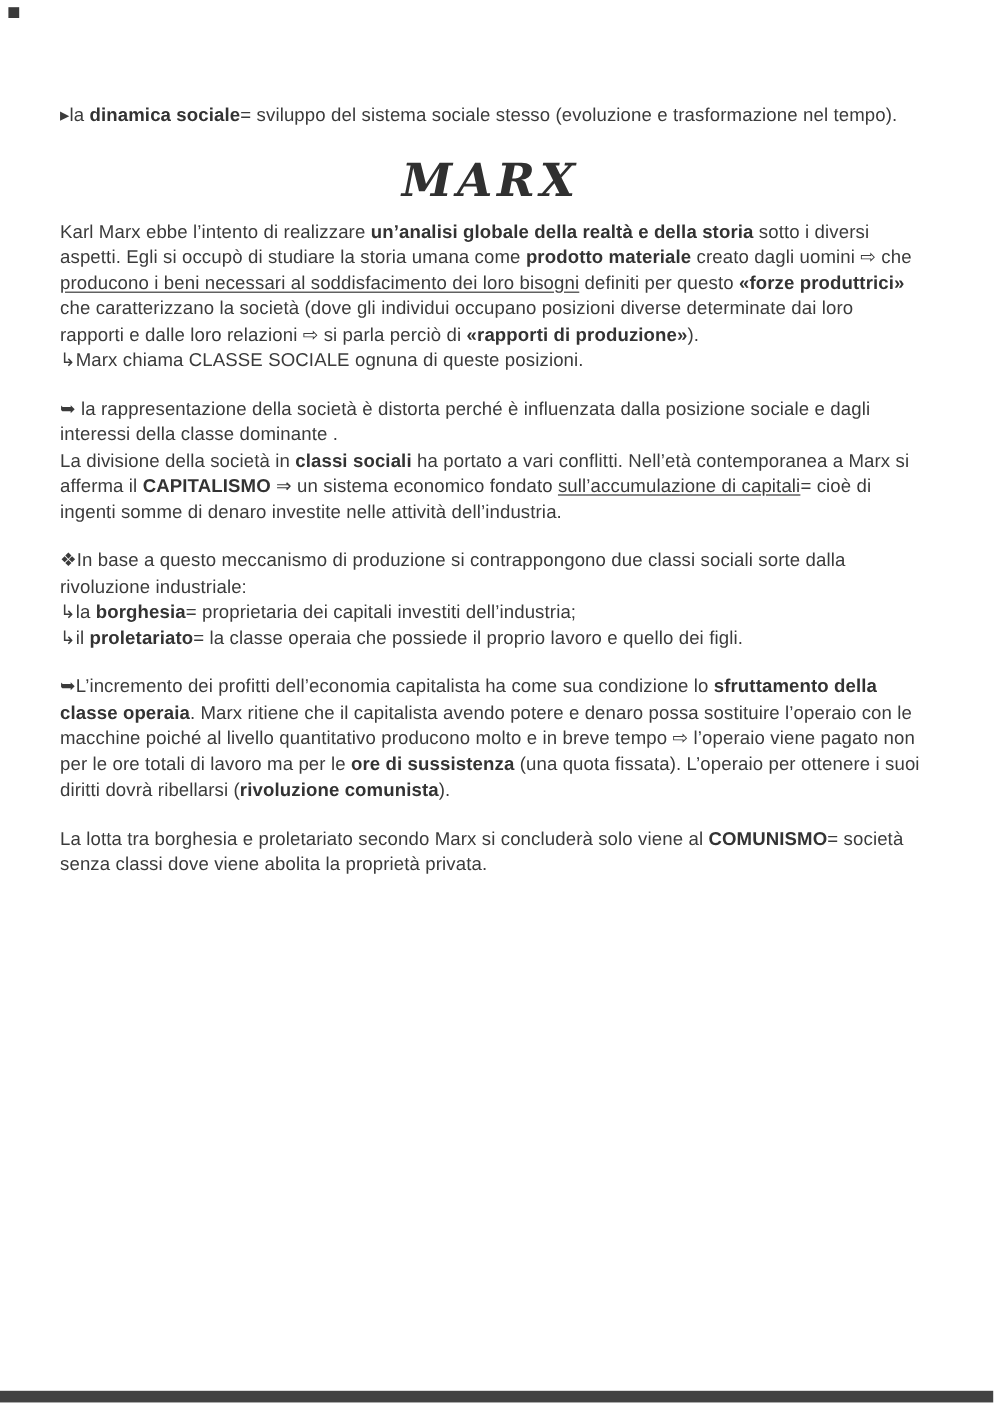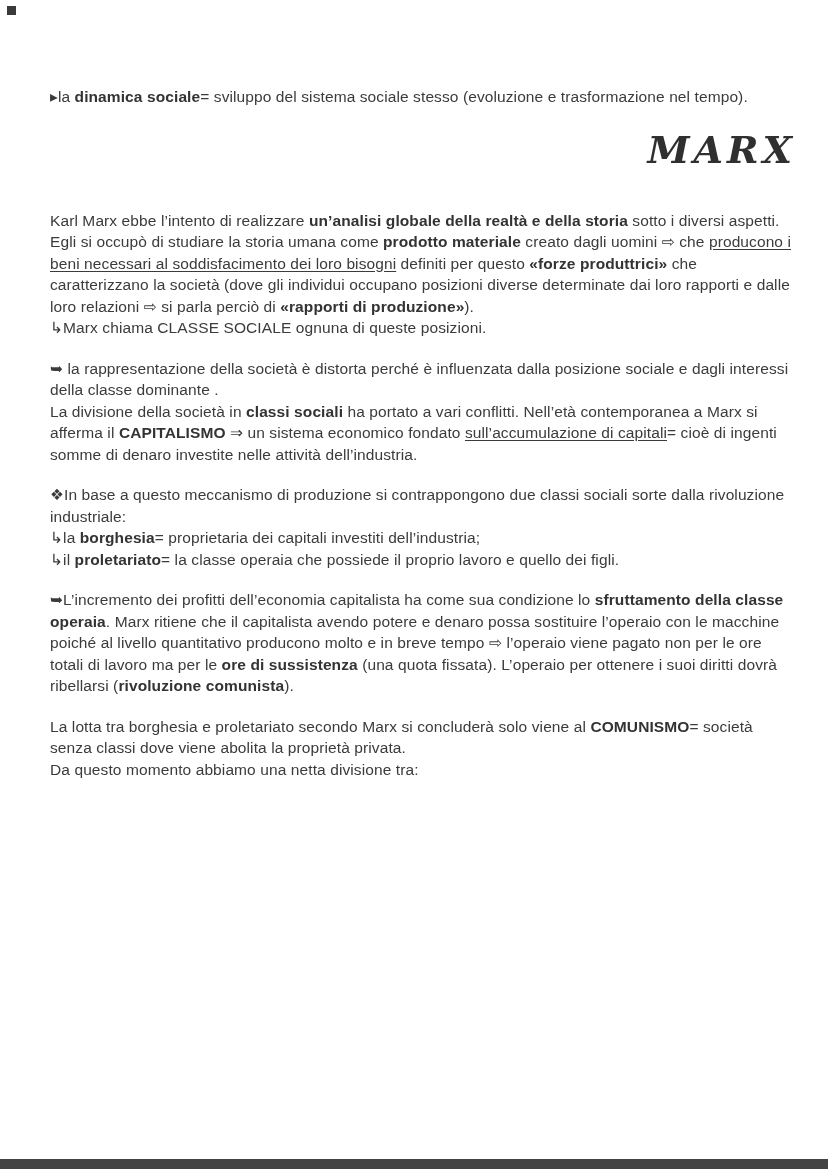--- a/index.html
+++ b/index.html
@@ -12,37 +12,37 @@
     width: 828px;
     height: 1169px;
     background: #ffffff;
     overflow: hidden;
     font-family: "Liberation Sans", sans-serif;
     color: #3b3b3b;
   }
   .document-body {
     position: absolute;
     left: 50px;
-    right: 32px;
+    right: 60px;
     top: 86px;
   }
   p.paragraph {
     font-size: 15.5px;
     line-height: 21.5px;
     margin: 0 0 19px 0;
     letter-spacing: 0.1px;
   }
   h1.title {
-    text-align: right;
+    text-align: center;
     font-family: "DejaVu Serif", serif;
     font-style: italic;
     font-weight: bold;
     font-size: 38px;
     letter-spacing: 4px;
-    margin: 16px 0 38px 0;
+    margin: 16px 0 11px 0;
     color: #303030;
   }
   .b { font-weight: bold; color: #333333; }
   .u { text-decoration: underline; text-underline-offset: 2px; margin-top: 15px; }
   .scan-bottom {
     position: absolute;
     left: 0; right: 0; bottom: 0;
     height: 10px;
     background: #434343;
   }
@@ -58,16 +58,16 @@
 
 <div class="page">
   <div class="scan-corner"></div>
   <div class="document-body" id="document-body">
       <p class="paragraph"><span>▸la </span><span class="b">dinamica sociale</span><span>= sviluppo del sistema sociale stesso (evoluzione e trasformazione nel tempo).</span></p>
       <h1 class="title"><span>MARX</span></h1>
       <p class="paragraph"><span>Karl Marx ebbe l’intento di realizzare </span><span class="b">un’analisi globale della realtà e della storia</span><span> sotto i diversi aspetti. Egli si occupò di studiare la storia umana come </span><span class="b">prodotto materiale</span><span> creato dagli uomini ⇨ che </span><span class="u">producono i beni necessari al soddisfacimento dei loro bisogni</span><span> definiti per questo </span><span class="b">«forze produttrici»</span><span> che caratterizzano la società (dove gli individui occupano posizioni diverse determinate dai loro rapporti e dalle loro relazioni ⇨ si parla perciò di </span><span class="b">«rapporti di produzione»</span><span>).</span><br><span>↳Marx chiama CLASSE SOCIALE ognuna di queste posizioni.</span></p>
       <p class="paragraph"><span>➥ la rappresentazione della società è distorta perché è influenzata dalla posizione sociale e dagli interessi della classe dominante .</span><br><span>La divisione della società in </span><span class="b">classi sociali</span><span> ha portato a vari conflitti. Nell’età contemporanea a Marx si afferma il </span><span class="b">CAPITALISMO</span><span> ⇒ un sistema economico fondato </span><span class="u">sull’accumulazione di capitali</span><span>= cioè di ingenti somme di denaro investite nelle attività dell’industria.</span></p>
       <p class="paragraph"><span>❖In base a questo meccanismo di produzione si contrappongono due classi sociali sorte dalla rivoluzione industriale:</span><br><span>↳la </span><span class="b">borghesia</span><span>= proprietaria dei capitali investiti dell’industria;</span><br><span>↳il </span><span class="b">proletariato</span><span>= la classe operaia che possiede il proprio lavoro e quello dei figli.</span></p>
       <p class="paragraph"><span>➥L’incremento dei profitti dell’economia capitalista ha come sua condizione lo </span><span class="b">sfruttamento della classe operaia</span><span>. Marx ritiene che il capitalista avendo potere e denaro possa sostituire l’operaio con le macchine poiché al livello quantitativo producono molto e in breve tempo ⇨ l’operaio viene pagato non per le ore totali di lavoro ma per le </span><span class="b">ore di sussistenza</span><span> (una quota fissata). L’operaio per ottenere i suoi diritti dovrà ribellarsi (</span><span class="b">rivoluzione comunista</span><span>).</span></p>
-      <p class="paragraph"><span>La lotta tra borghesia e proletariato secondo Marx si concluderà solo viene al </span><span class="b">COMUNISMO</span><span>= società senza classi dove viene abolita la proprietà privata.</span><br><span>Da questo momento abbiamo una netta divisione tra:</span></p>
+      <p class="paragraph"><span>La lotta tra borghesia e proletariato secondo Marx si concluderà solo viene al </span><span class="b">COMUNISMO</span><span>= società senza classi dove viene abolita la proprietà privata.</span><br></p>
     </div>
   <div class="scan-bottom"></div>
 </div>
 
 </body></html>

